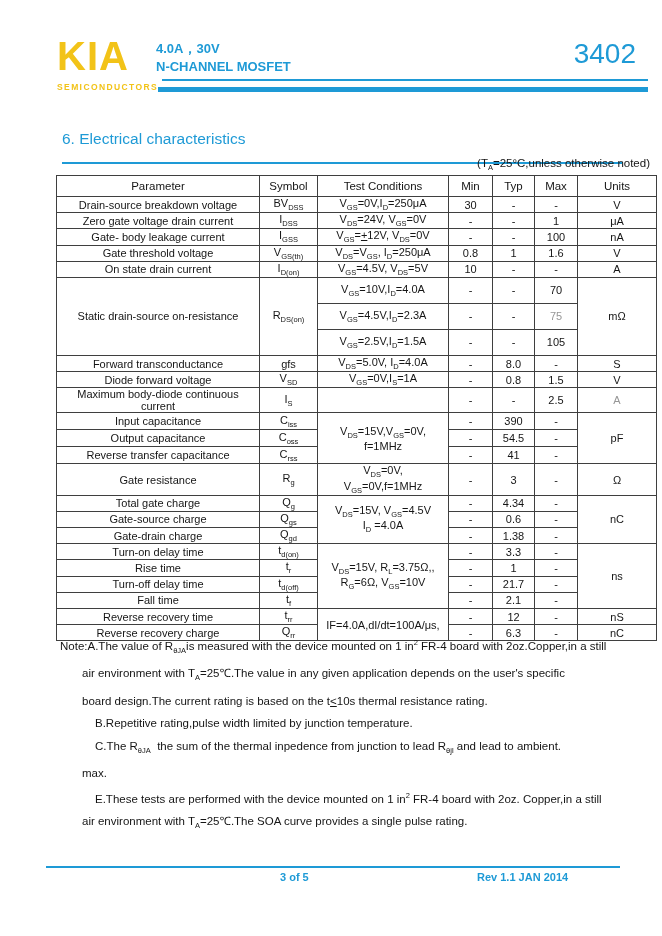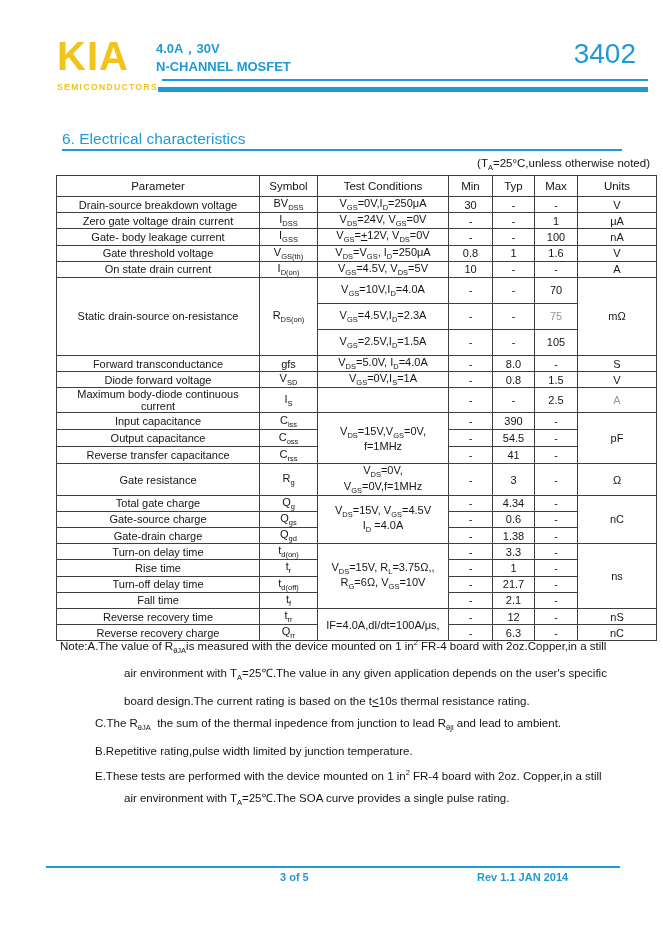--- a/index.html
+++ b/index.html
@@ -18,21 +18,21 @@
   .logo{position:absolute;left:57px;top:36px;width:110px;text-align:left;}
   .logo-kia{font-size:40px;line-height:1;font-weight:bold;color:var(--logo-yellow);letter-spacing:1px;}
   .logo-sub{font-size:8.5px;font-weight:bold;color:var(--logo-yellow);letter-spacing:1.4px;margin-top:6px;}
   .head-mid{position:absolute;left:156px;top:40px;color:var(--brand-blue);font-weight:bold;font-size:13px;line-height:1.4;}
   .part-number{position:absolute;right:26px;top:40px;color:var(--brand-blue);font-size:28px;line-height:1;}
   .rule-thin{position:absolute;left:162px;right:14px;top:79px;height:2px;background:var(--brand-blue);}
   .rule-thick{position:absolute;left:158px;right:14px;top:87px;height:5px;background:var(--brand-blue);}
   
   .section-title{
     position:absolute;left:62px;top:130px;width:560px;color:var(--brand-blue);
-    font-size:15.5px;border-bottom:2px solid var(--brand-blue);padding-bottom:1px;
+    font-size:15.5px;border-bottom:2px solid var(--brand-blue);padding-bottom:14px;
   }
   .cond-note{position:absolute;right:12px;top:157px;font-size:11.5px;color:var(--text);}
   
   .tbl-wrap{position:absolute;left:56px;top:175px;}
   table.chars{border-collapse:collapse;table-layout:fixed;width:600px;font-size:11px;color:var(--text);padding-left:24px;}
   table.chars td,table.chars th{
     border:1px solid var(--border);padding:0 3px;text-align:center;vertical-align:middle;
     font-weight:normal;overflow:hidden;
   }
   table.chars th{font-size:11.5px;height:20px;}
@@ -41,21 +41,21 @@
   tr.h-rds{height:26px;}
   tr.h-cap{height:17px;}
   tr.h-tall{height:30px;}
   sub{font-size:7.5px;}
   sup{font-size:7.5px;}
   .dim{color:var(--dim-grey);}
   
   .notes{position:absolute;left:60px;top:632px;width:575px;font-size:11.5px;line-height:22.3px;}
   .note-line{white-space:nowrap;}
   .n1{margin-left:35px;}
-  .n2{margin-left:64px;}
+  .n2{margin-left:22px;}
   
   .footer-rule{position:absolute;left:46px;right:42px;top:866px;height:2px;background:var(--brand-blue);}
   .footer-page{position:absolute;left:280px;top:871px;width:80px;text-align:left;color:var(--brand-blue);font-size:11px;font-weight:bold;}
   .footer-rev{position:absolute;left:477px;top:871px;color:var(--brand-blue);font-size:11px;font-weight:bold;}
 </style>
 </head>
 <body>
 
 <div class="page">
 
@@ -299,22 +299,23 @@
           <td>nC</td>
         </tr>
       </tbody>
     </table>
   </div>
 
   <div class="notes">
     <div class="note-line">Note:A.The value of R<sub>θJA</sub>is measured with the device mounted on 1 in<sup>2</sup> FR-4 board with 2oz.Copper,in a still</div>
     <div class="note-line n2">air environment with T<sub>A</sub>=25℃.The value in any given application depends on the user's specific</div>
     <div class="note-line n2">board design.The current rating is based on the t<u>&lt;</u>10s thermal resistance rating.</div>
+    <div class="note-line n1">B.Repetitive rating,pulse width limited by junction temperature.</div>
     <div class="note-line n1">C.The R<sub>θJA</sub>&nbsp; the sum of the thermal inpedence from junction to lead R<sub>θjl</sub> and lead to ambient.</div>
-    <div class="note-line n1">B.Repetitive rating,pulse width limited by junction temperature.</div>
+    <div class="note-line n2">max.</div>
     <div class="note-line n1">E.These tests are performed with the device mounted on 1 in<sup>2</sup> FR-4 board with 2oz. Copper,in a still</div>
     <div class="note-line n2">air environment with T<sub>A</sub>=25℃.The SOA curve provides a single pulse rating.</div>
   </div>
 
   <div class="footer-rule"></div>
   <div class="footer-page">3 of 5</div>
   <div class="footer-rev">Rev 1.1 JAN 2014</div>
 
 </div>
 

